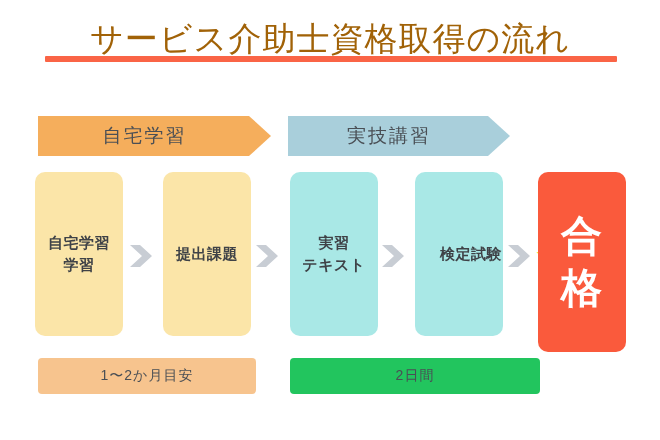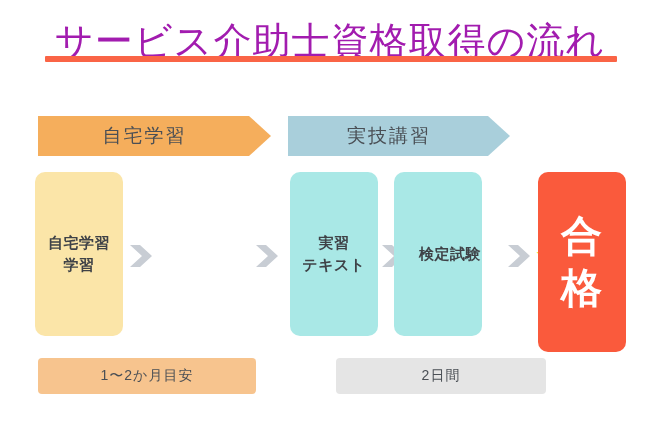--- a/index.html
+++ b/index.html
@@ -17,22 +17,22 @@
 
   
   .title-block {
     position: absolute;
     left: 0;
     top: 18px;
     width: 660px;
     text-align: center;
   }
   .title-text {
-    font-size: 38px;
-    color: #a21caf;
+    font-size: 33px;
+    color: #a16207;
     letter-spacing: 1px;
     line-height: 1.25;
     font-weight: 400;
     white-space: nowrap;
   }
   .title-rule {
     position: absolute;
     left: 45px;
     top: 56px;
     width: 572px;
@@ -121,21 +121,21 @@
     line-height: 1.45;
     letter-spacing: 0.5px;
     white-space: pre-line;
   }
   .box-yellow { background: #fbe5a8; }
   .box-cyan   { background: #a9e8e6; }
 
   .step-1 { left: 35px; }
   .step-2 { left: 163px; }
   .step-3 { left: 290px; }
-  .step-4 { left: 394px; padding-left: 24px; }
+  .step-4 { left: 415px; padding-left: 24px; }
 
   .result-box {
     position: absolute;
     left: 538px;
     top: 0;
     width: 88px;
     height: 180px;
     border-radius: 10px;
     background: #fa5a3c;
     display: flex;
@@ -185,23 +185,22 @@
     letter-spacing: 1px;
     box-sizing: border-box;
   }
   .pill-home {
     left: 38px;
     width: 218px;
     background: #f7c48e;
   }
   .pill-practice {
     left: 290px;
-    width: 210px;
-    background: #e5e5e5;
-    margin-left: 46px;
+    width: 250px;
+    background: #22c55e;
   }
 </style>
 </head>
 <body>
 
 <div class="title-block">
   <div class="title-text">サービス介助士資格取得の流れ</div>
 </div>
 <div class="title-rule"></div>
 
@@ -226,20 +225,23 @@
     <span class="step-text">自宅学習
 学習</span>
   </div>
 
   <div class="arrow arrow-1">
     <svg width="30" height="26" viewBox="0 0 30 26" aria-hidden="true">
       <path d="M2 2 L14 13 L2 24 L12 24 L24 13 L12 2 Z" fill="#c8cdd4"></path>
     </svg>
   </div>
 
+  <div class="step-box box-yellow step-2">
+    <span class="step-text">提出課題</span>
+  </div>
 
   <div class="arrow arrow-2">
     <svg width="30" height="26" viewBox="0 0 30 26" aria-hidden="true">
       <path d="M2 2 L14 13 L2 24 L12 24 L24 13 L12 2 Z" fill="#c8cdd4"></path>
     </svg>
   </div>
 
   <div class="step-box box-cyan step-3">
     <span class="step-text">実習
 テキスト</span>

